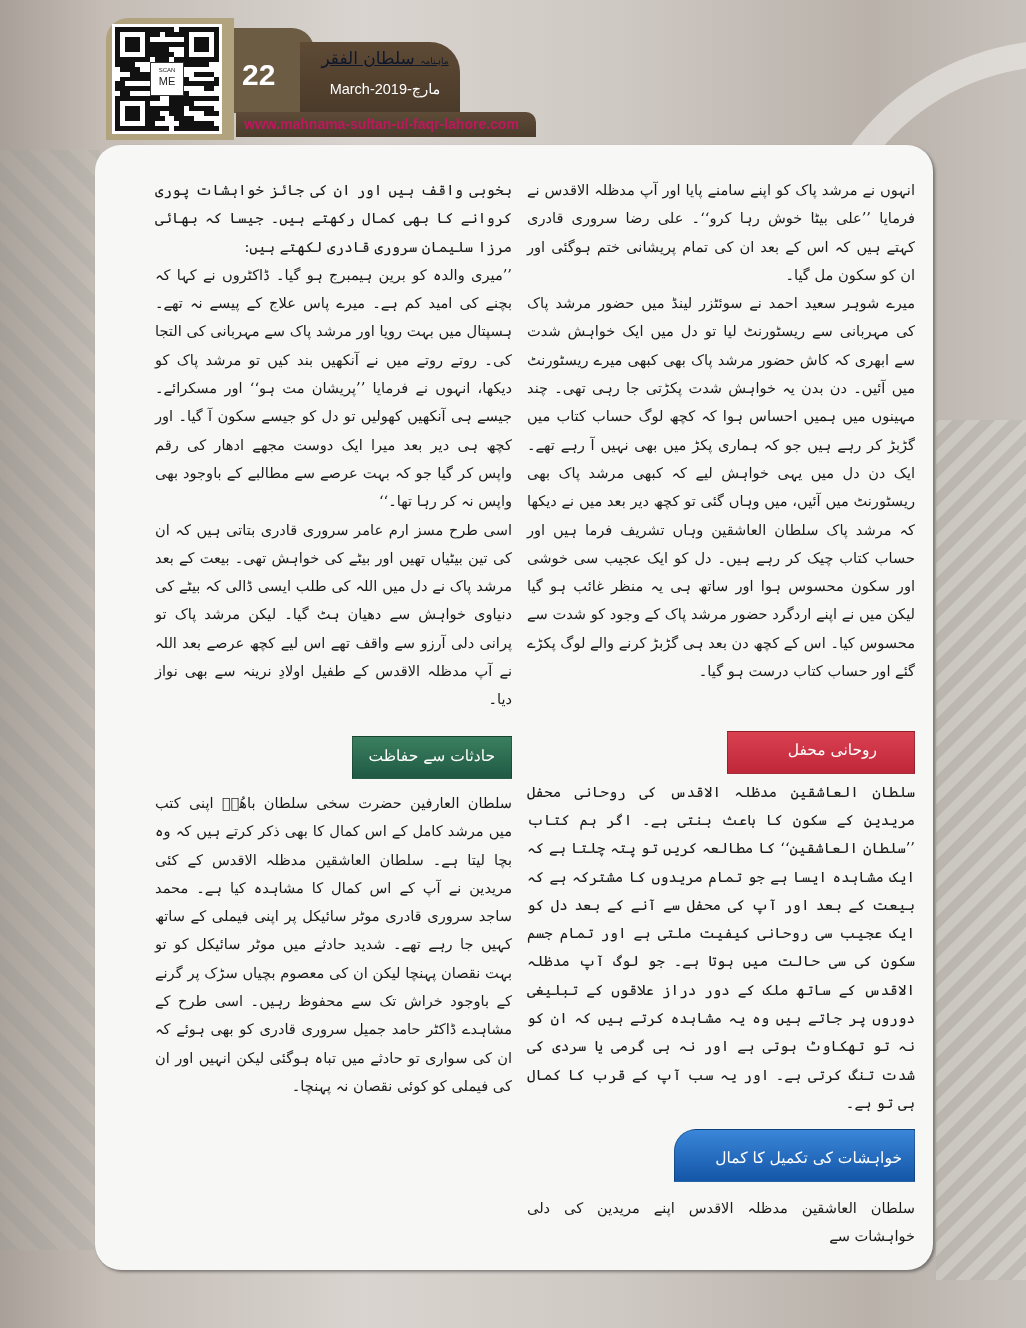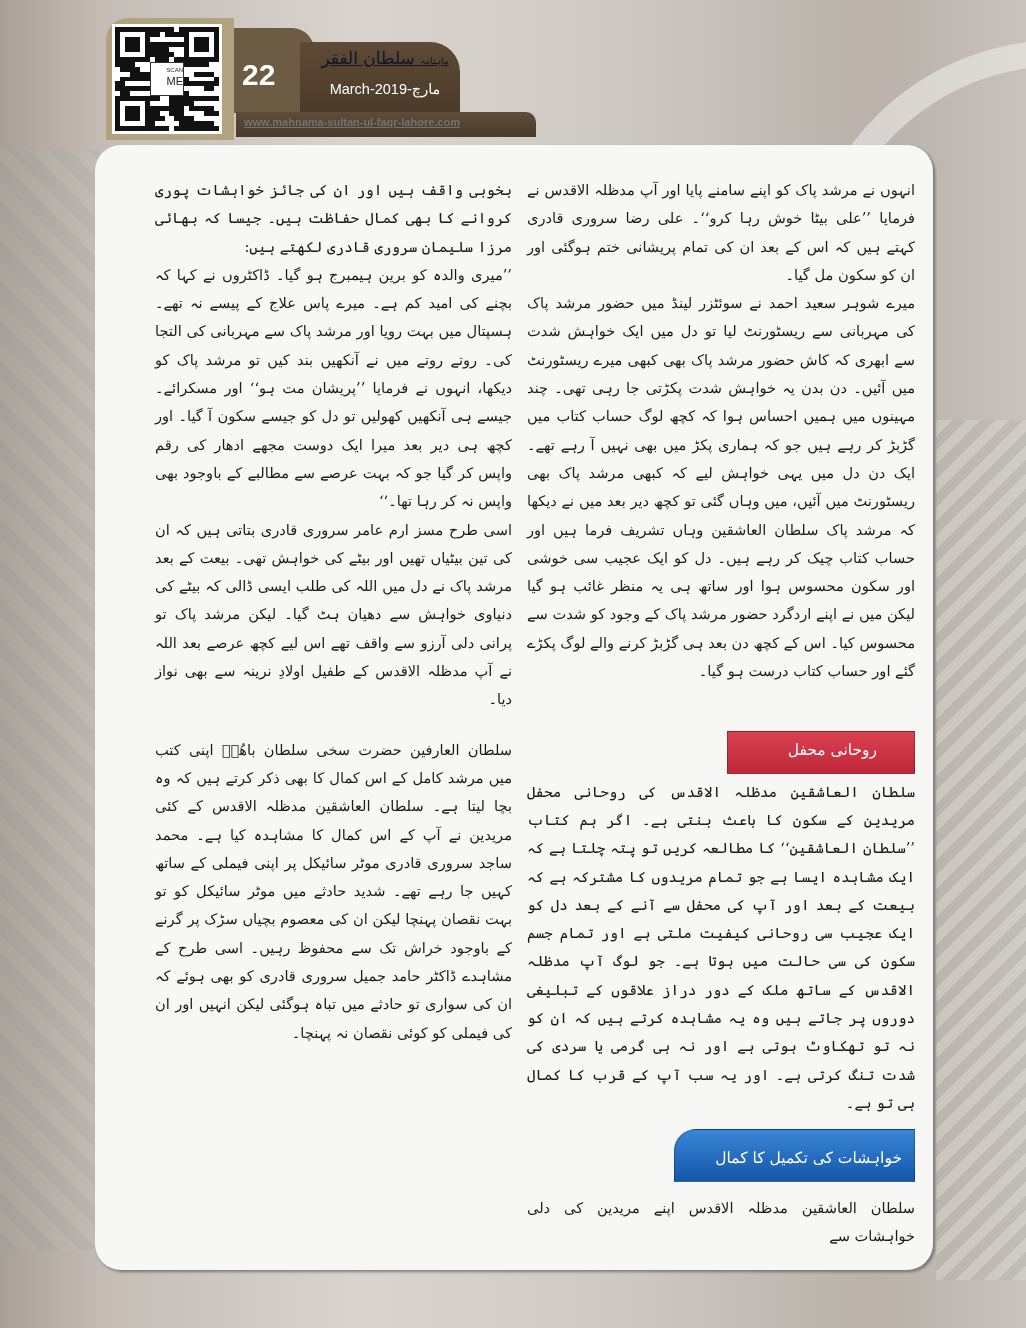--- a/index.html
+++ b/index.html
@@ -29,21 +29,21 @@
     }
     .qr {
       position:absolute; left:6px; top:6px; width:110px; height:110px; background:#fff;
       display:grid; grid-template-columns:repeat(21,1fr); grid-template-rows:repeat(21,1fr);
       padding:3px; box-sizing:border-box;
     }
     .qr i { display:block; }
     .qr i.b { background:#111; }
     .qr-scan {
       position:absolute; left:38px; top:38px; width:34px; height:34px; background:#fff;
-      border:1px solid #333; box-sizing:border-box; text-align:right;
+      border:1px solid #333; box-sizing:border-box; text-align:center;
       font-size:6px; line-height:9px; color:#222; padding-top:3px;
       font-family:"Liberation Sans", sans-serif;
     }
     .qr-scan b { display:block; font-size:11px; font-weight:normal; line-height:12px; }
     .num-tab {
       position:absolute; left:234px; top:28px; width:80px; height:85px;
       background:#6d5c44; border-radius:0 22px 0 0;
     }
     .page-number {
       position:absolute; left:242px; top:58px; font-family:"Liberation Sans", sans-serif;
@@ -60,22 +60,22 @@
     .masthead small { font-size:9px; }
     .issue-date {
       position:absolute; left:320px; top:81px; width:130px; text-align:center;
       color:#fff; font-family:Liberation Sans, sans-serif; font-size:14.5px;
     }
     .url-bar {
       position:absolute; left:236px; top:112px; width:300px; height:25px;
       background:linear-gradient(180deg,#5e4c38,#4a3b2b); border-radius:0 10px 0 0;
     }
     .site-url {
-      position:absolute; left:244px; top:116px; color:#737373;
-      font-family:"Liberation Sans", sans-serif; font-weight:bold; font-size:11px;text-decoration:underline;
+      position:absolute; left:244px; top:116px; color:#be185d;
+      font-family:"Liberation Sans", sans-serif; font-weight:bold; font-size:14px;
     }
 
     
     .panel {
       position:absolute; left:95px; top:145px; width:838px; height:1125px;
       background:#f7f7f6; border-radius:26px;
       box-shadow: 2px 2px 3px rgba(60,60,60,0.55);
     }
     .col {
       position:absolute; direction:rtl; text-align:justify; text-align-last:right;
@@ -570,18 +570,21 @@
     <span class="heading h-red" style="margin:0 0 4px 0;padding:4px 37px 8px 60px;">روحانی محفل</span>
   </div>
   <p>سلطان العاشقین مدظلہ الاقدس کی روحانی محفل مریدین کے سکون کا باعث بنتی ہے۔ اگر ہم کتاب ’’سلطان العاشقین‘‘ کا مطالعہ کریں تو پتہ چلتا ہے کہ ایک مشاہدہ ایسا ہے جو تمام مریدوں کا مشترکہ ہے کہ بیعت کے بعد اور آپ کی محفل سے آنے کے بعد دل کو ایک عجیب سی روحانی کیفیت ملتی ہے اور تمام جسم سکون کی سی حالت میں ہوتا ہے۔ جو لوگ آپ مدظلہ الاقدس کے ساتھ ملک کے دور دراز علاقوں کے تبلیغی دوروں پر جاتے ہیں وہ یہ مشاہدہ کرتے ہیں کہ ان کو نہ تو تھکاوٹ ہوتی ہے اور نہ ہی گرمی یا سردی کی شدت تنگ کرتی ہے۔ اور یہ سب آپ کے قرب کا کمال ہی تو ہے۔</p>
   <div class="heading-wrap" style="text-align:right;direction:rtl;">
     <span class="heading h-blue" style="margin:12px 0 12px 0;padding:14px 12px 8px 40px;">خواہشات کی تکمیل کا کمال</span>
   </div>
   <p>سلطان العاشقین مدظلہ الاقدس اپنے مریدین کی دلی خواہشات سے</p>
 </div>
 
 <div class="col col-left">
-  <p>بخوبی واقف ہیں اور ان کی جائز خواہشات پوری کروانے کا بھی کمال حفاظت ہیں۔ جیسا کہ بھائی مرزا سلیمان سروری قادری لکھتے ہیں:</p>
+  <p>بخوبی واقف ہیں اور ان کی جائز خواہشات پوری کروانے کا بھی کمال رکھتے ہیں۔ جیسا کہ بھائی مرزا سلیمان سروری قادری لکھتے ہیں:</p>
   <p>’’میری والدہ کو برین ہیمبرج ہو گیا۔ ڈاکٹروں نے کہا کہ بچنے کی امید کم ہے۔ میرے پاس علاج کے پیسے نہ تھے۔ ہسپتال میں بہت رویا اور مرشد پاک سے مہربانی کی التجا کی۔ روتے روتے میں نے آنکھیں بند کیں تو مرشد پاک کو دیکھا، انہوں نے فرمایا ’’پریشان مت ہو‘‘ اور مسکرائے۔ جیسے ہی آنکھیں کھولیں تو دل کو جیسے سکون آ گیا۔ اور کچھ ہی دیر بعد میرا ایک دوست مجھے ادھار کی رقم واپس کر گیا جو کہ بہت عرصے سے مطالبے کے باوجود بھی واپس نہ کر رہا تھا۔‘‘</p>
   <p>اسی طرح مسز ارم عامر سروری قادری بتاتی ہیں کہ ان کی تین بیٹیاں تھیں اور بیٹے کی خواہش تھی۔ بیعت کے بعد مرشد پاک نے دل میں اللہ کی طلب ایسی ڈالی کہ بیٹے کی دنیاوی خواہش سے دھیان ہٹ گیا۔ لیکن مرشد پاک تو پرانی دلی آرزو سے واقف تھے اس لیے کچھ عرصے بعد اللہ نے آپ مدظلہ الاقدس کے طفیل اولادِ نرینہ سے بھی نواز دیا۔</p>
   <div style="height:22px"></div>
+  <div class="heading-wrap" style="text-align:right;direction:rtl;">
+    <span class="heading h-green" style="margin:0 0 10px 0;padding:5px 16px 8px 16px;">حادثات سے حفاظت</span>
+  </div>
   <p>سلطان العارفین حضرت سخی سلطان باھُوؒ اپنی کتب میں مرشد کامل کے اس کمال کا بھی ذکر کرتے ہیں کہ وہ بچا لیتا ہے۔ سلطان العاشقین مدظلہ الاقدس کے کئی مریدین نے آپ کے اس کمال کا مشاہدہ کیا ہے۔ محمد ساجد سروری قادری موٹر سائیکل پر اپنی فیملی کے ساتھ کہیں جا رہے تھے۔ شدید حادثے میں موٹر سائیکل کو تو بہت نقصان پہنچا لیکن ان کی معصوم بچیاں سڑک پر گرنے کے باوجود خراش تک سے محفوظ رہیں۔ اسی طرح کے مشاہدے ڈاکٹر حامد جمیل سروری قادری کو بھی ہوئے کہ ان کی سواری تو حادثے میں تباہ ہوگئی لیکن انہیں اور ان کی فیملی کو کوئی نقصان نہ پہنچا۔</p>
 </div>
 
 </body></html>

